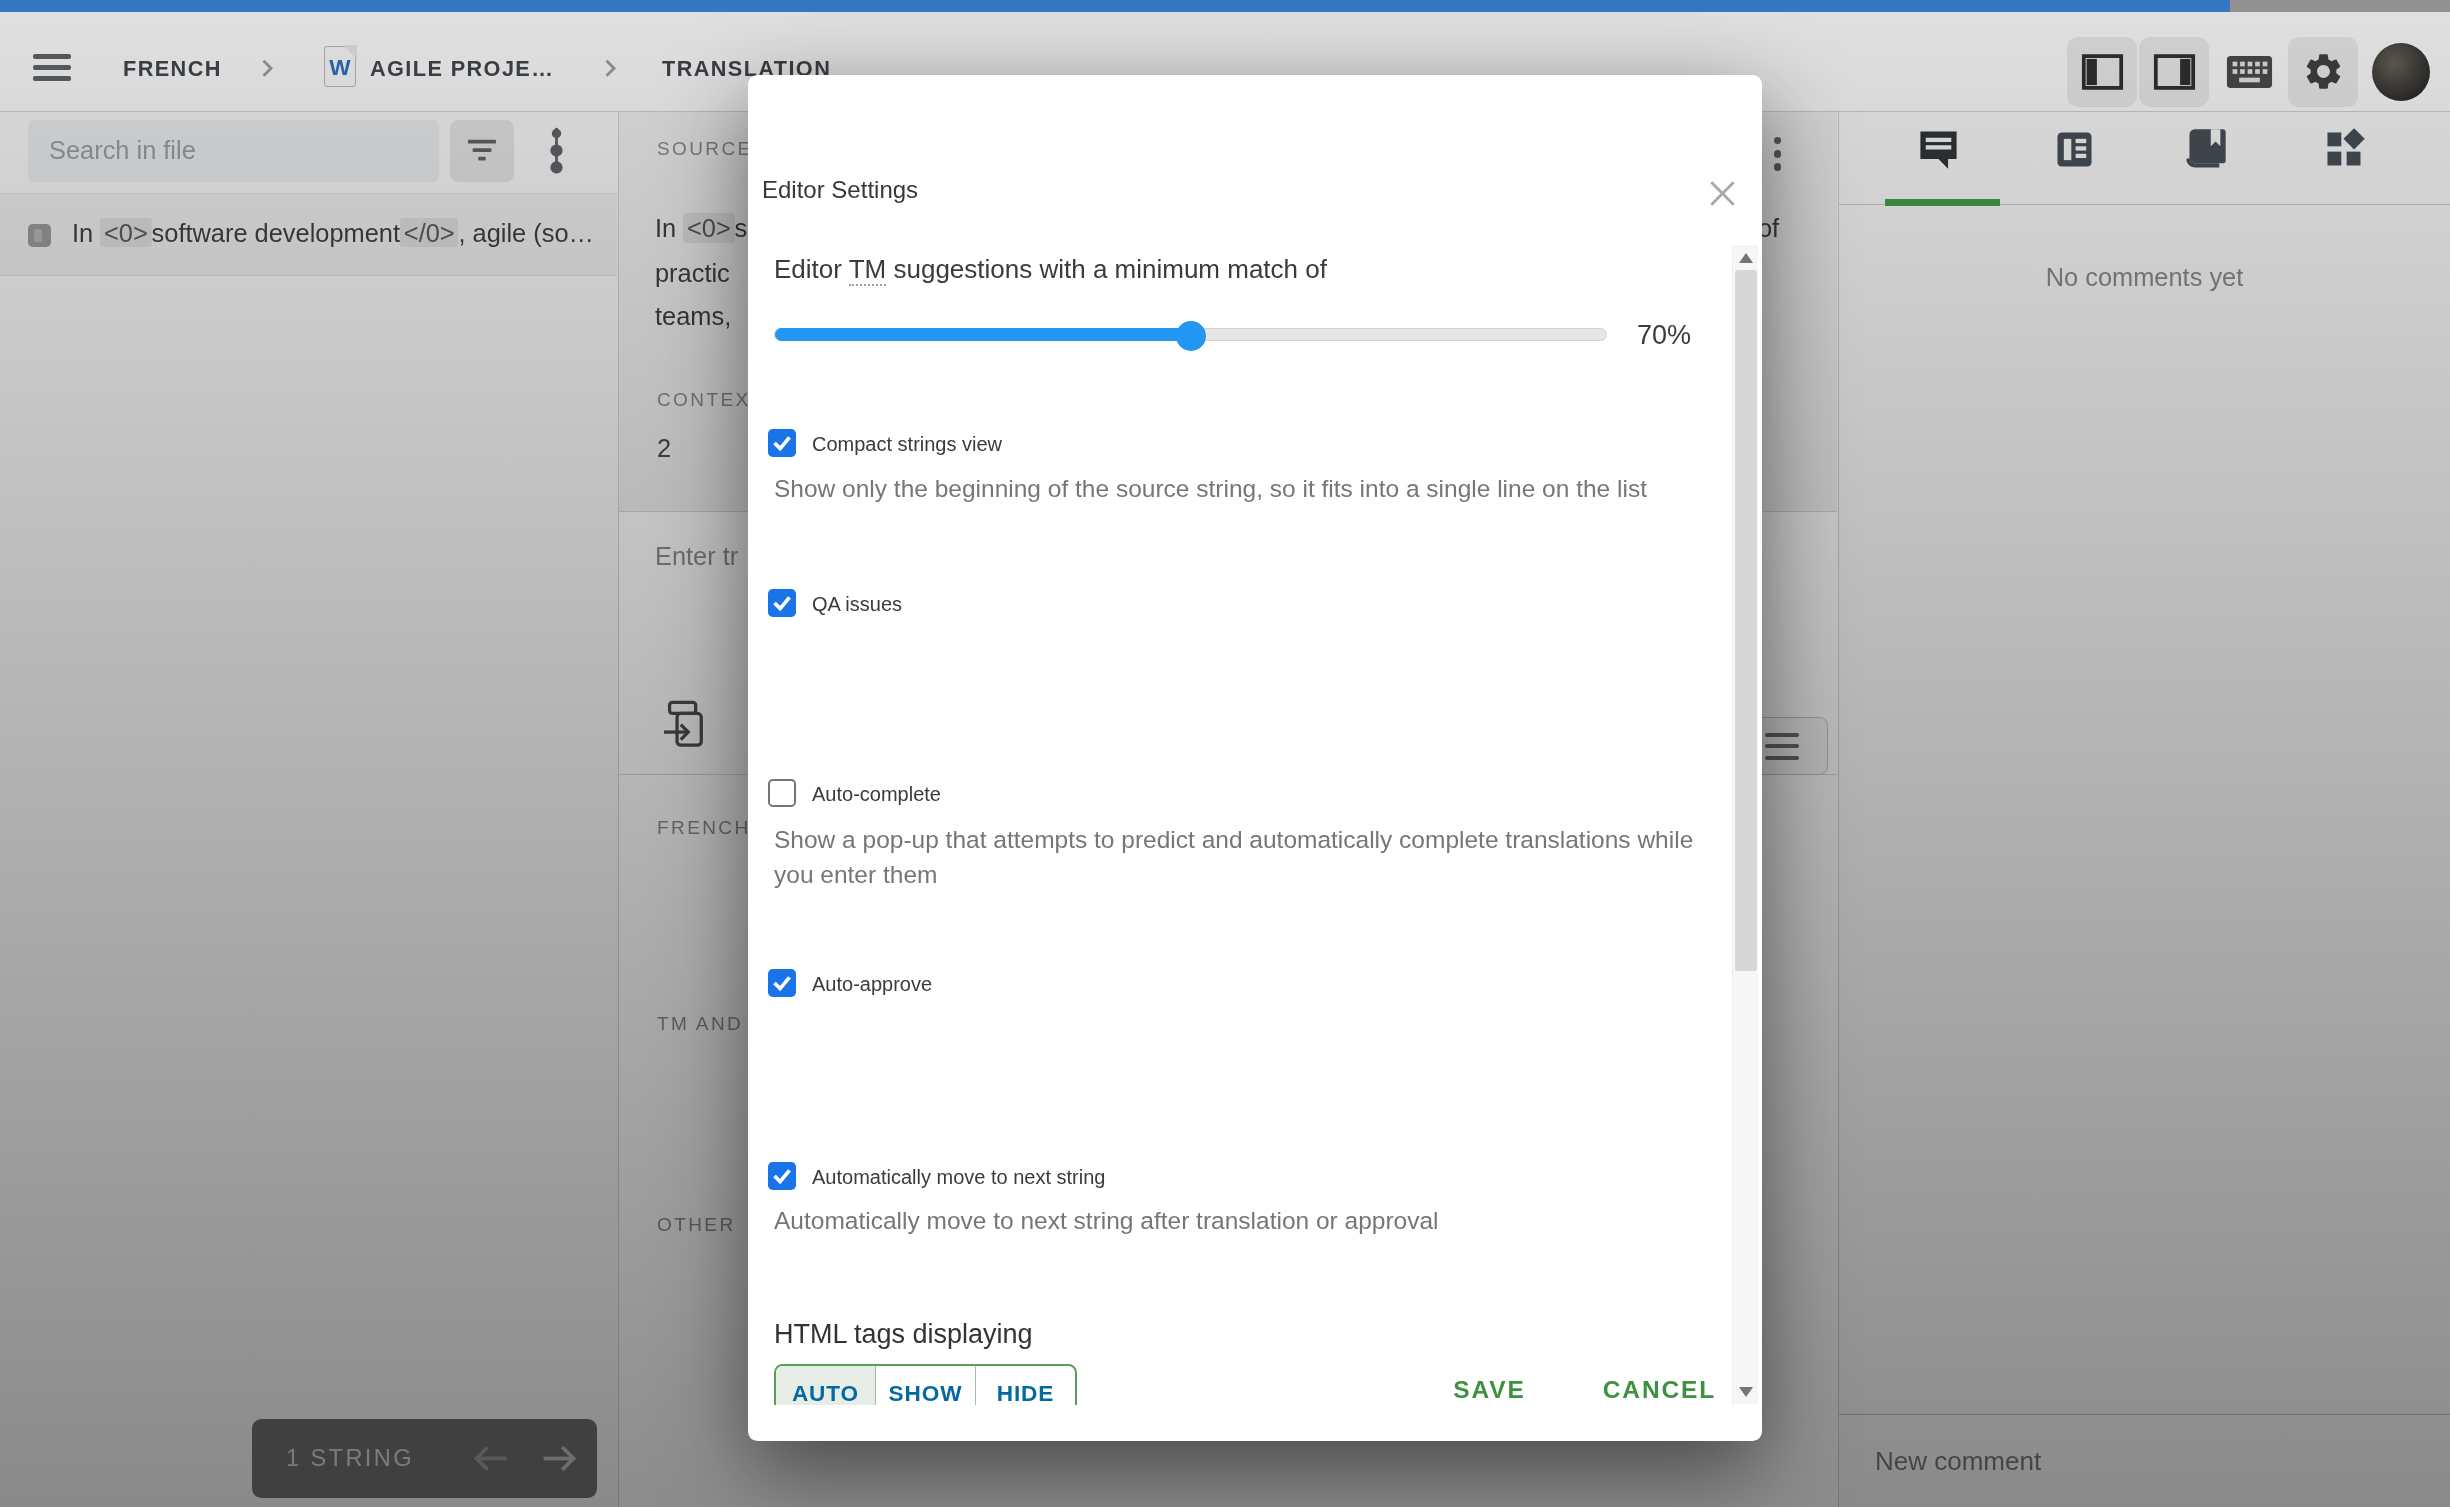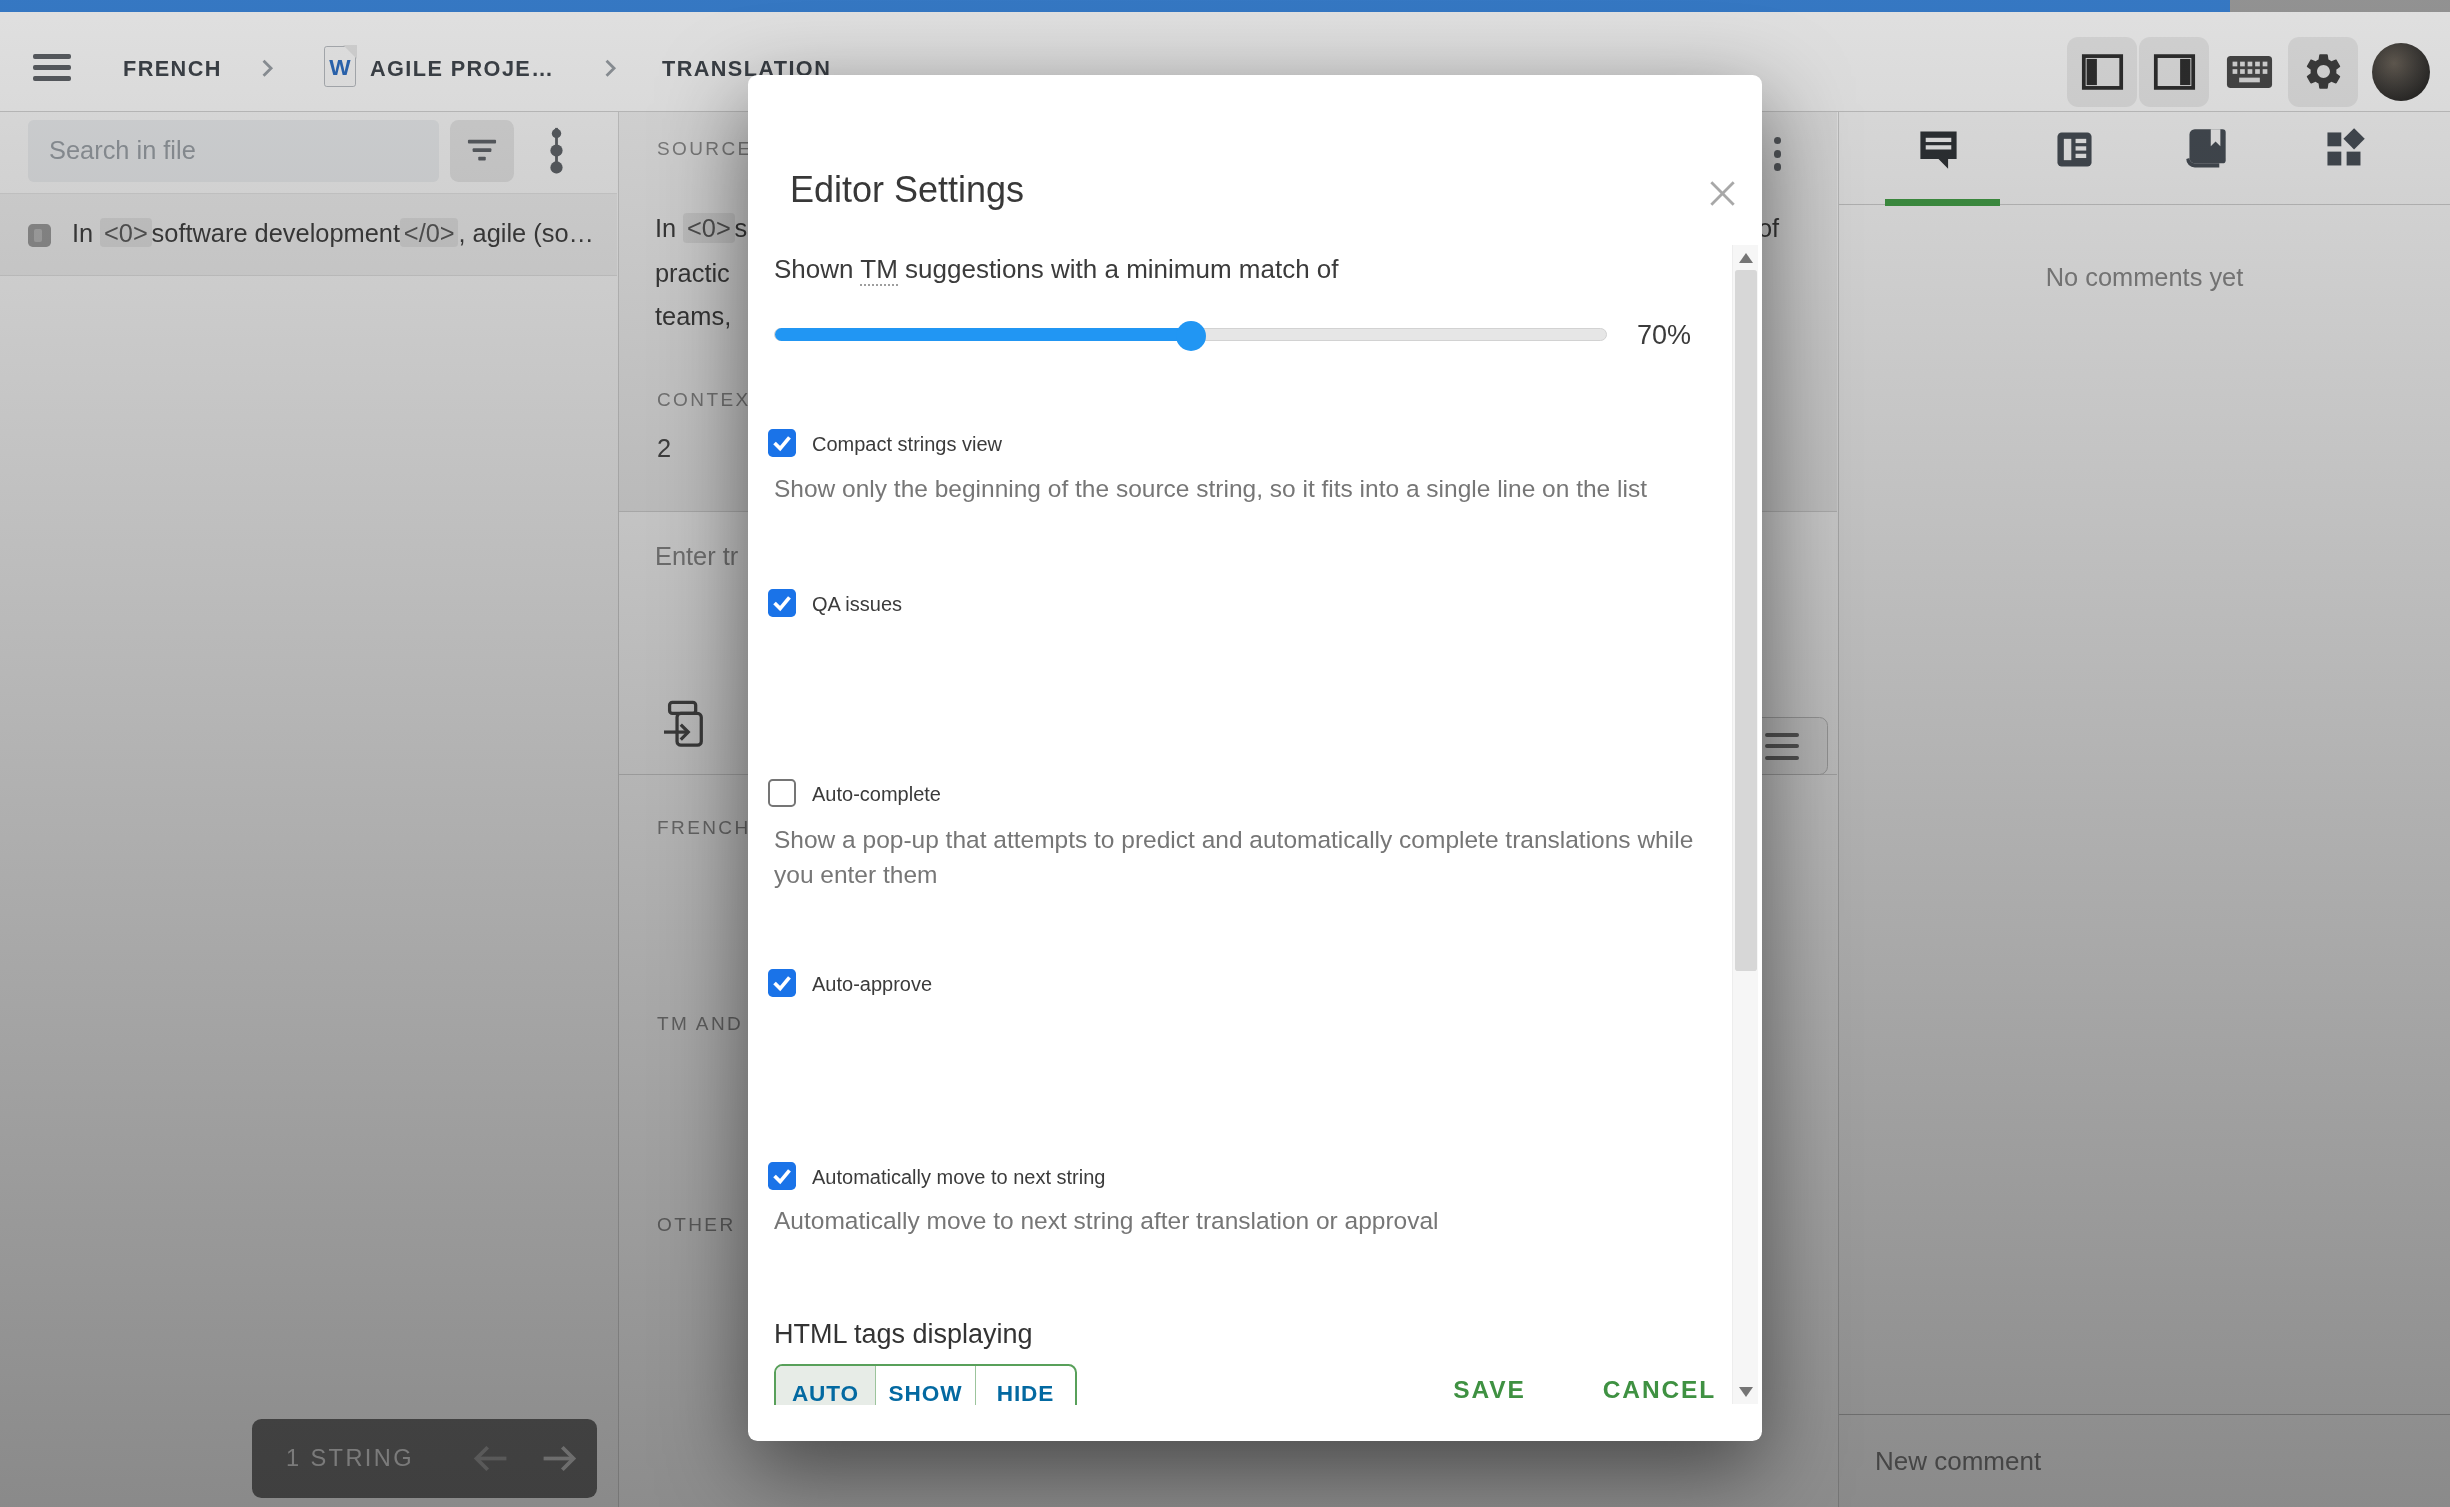--- a/index.html
+++ b/index.html
@@ -75,21 +75,21 @@
     font-size:26px; font-family:inherit; outline:none; color:#3c4043; }
   .newcomment input::placeholder { color:#757575; }
 
   
   .overlay { position:absolute; left:0; top:0; width:2450px; height:1508px;
     background:linear-gradient(rgba(15,15,15,0.13), rgba(15,15,15,0.48)); z-index:50; }
 
   
   .modal { position:absolute; left:748px; top:75px; width:1014px; height:1366px; background:#ffffff;
     border-radius:9.4px; box-shadow:0 28px 85px rgba(0,0,0,0.5); z-index:100; }
-  .modal-title { position:absolute; left:42px; top:94px; font-size:36px; color:#383838; line-height:45px; top:92px; }
+  .modal-title { position:absolute; left:14px; top:94px; font-size:24px; color:#383838; line-height:45px; top:92px; }
   .modal-close { position:absolute; right:19px; top:98px; width:41px; height:41px; cursor:pointer; }
   .modal-body { position:absolute; left:0; top:160px; width:984px; height:1170px; overflow:hidden; }
   .slider-label { position:absolute; left:26px; top:19px; font-size:26px; color:#3b3b3b; }
   .abbr-dotted { border-bottom:2.8px dotted #9e9e9e; }
   .slider-track { position:absolute; left:26px; top:93px; width:833px; height:13px; background:#e6e6e6;
     border:0.9px solid #d2d2d2; border-radius:7.5px; }
   .slider-fill { position:absolute; left:0; top:-0.9px; height:13px; background:#2196f3; border-radius:7.5px 0 0 7.5px; }
   .slider-thumb { position:absolute; top:-8.5px; width:30px; height:30px; margin-left:-15px; border-radius:50%; background:#2196f3; cursor:pointer; }
   .slider-value { position:absolute; right:41px; top:81px; font-size:27px; color:#3b3b3b; line-height:38px; }
   .setting { position:absolute; left:0; width:984px; }
@@ -299,21 +299,21 @@
   <div class="overlay"></div>
 
   <div class="modal">
     <div class="modal-title">Editor Settings</div>
     <svg class="modal-close" viewBox="0 0 44 44">
       <line x1="10" y1="10" x2="34" y2="34" stroke="#a8a8a8" stroke-width="3"></line>
       <line x1="34" y1="10" x2="10" y2="34" stroke="#a8a8a8" stroke-width="3"></line>
       </svg>
 
     <div class="modal-body">
-      <div class="slider-label"><span>Shown </span><span class="abbr-dotted">TM</span><span> suggestions with a minimum match of</span></div>
+      <div class="slider-label"><span>Editor </span><span class="abbr-dotted">TM</span><span> suggestions with a minimum match of</span></div>
       <div class="slider-track">
         <div class="slider-fill" id="slider-fill" style="width: 50%;"></div>
         <div class="slider-thumb" id="slider-thumb" style="left: 50%;"></div>
       </div>
       <div class="slider-value">70%</div>
 
       <div class="setting checked" style="top:190px">
         <div class="checkbox">
           <svg width="28" height="28" viewBox="0 0 30 30">
               <polyline points="7,15 13,21 23,9" fill="none" stroke="#fff" stroke-width="4"></polyline>

